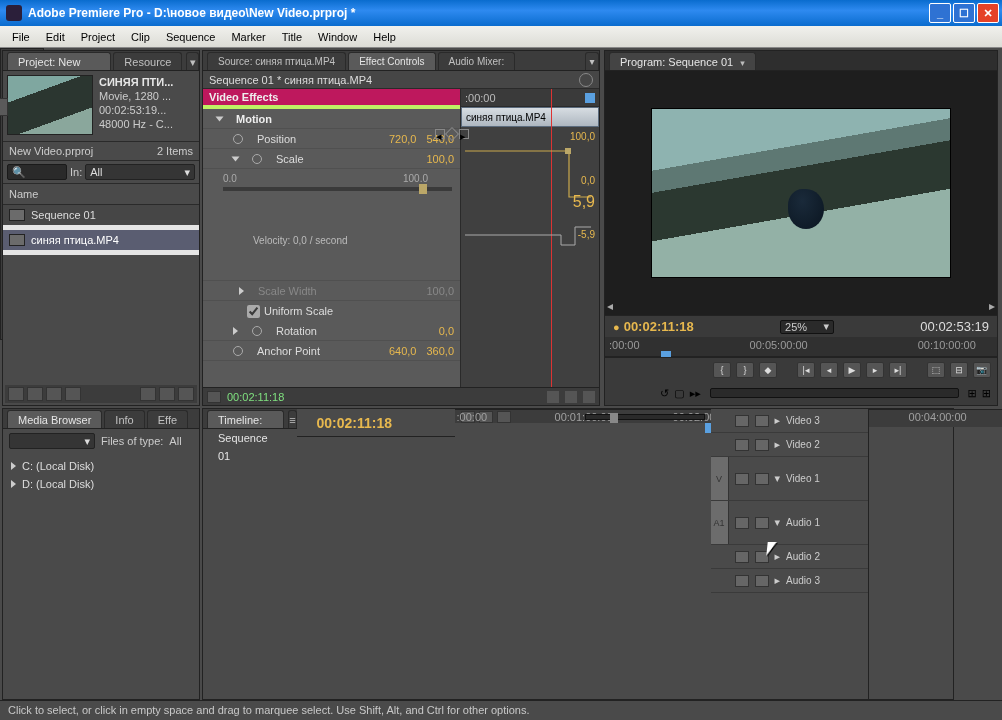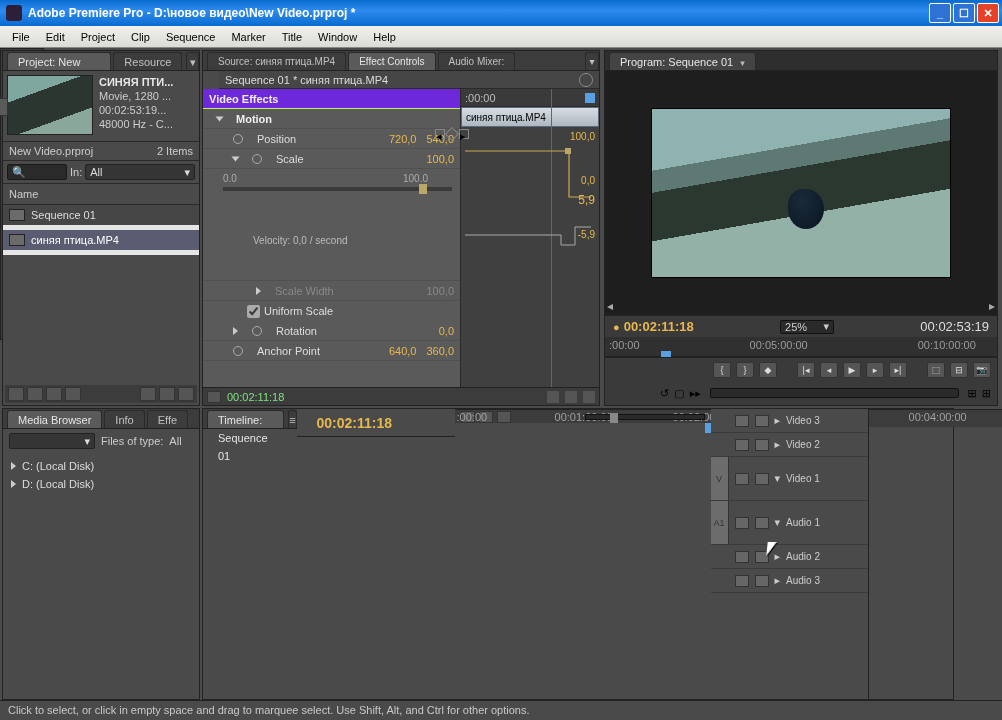--- a/index.html
+++ b/index.html
@@ -43,26 +43,26 @@
 .binlist{background:#464646;}
 .binitem{display:flex;align-items:center;gap:6px;padding:4px 6px;color:#ddd;border-bottom:5px solid #e5e5e5;}
 .binitem.sel{background:#5a5d71;color:#fff;}
 .binitem .ico{width:16px;height:12px;background:#6b6b6b;border:1px solid #222;}
 .btmIcons{position:absolute;bottom:2px;left:2px;right:2px;height:18px;background:#3c3c3c;display:flex;align-items:center;gap:3px;padding:0 3px;}
 .ticon{width:16px;height:14px;background:#555;border:1px solid #333;}
 
 
 #effectPanel { left:202px; top:2px; width:398px; height:356px; display:flex; flex-direction:column;}
 #effectPanel .tabrow .tab{font-size:10px;}
-.ecHeader{height:18px;background:#464646;color:#ddd;display:flex;align-items:center;padding:0 6px;border-bottom:1px solid #2a2a2a;justify-content:space-between;margin-left:16px;}
+.ecHeader{height:18px;background:#464646;color:#ddd;display:flex;align-items:center;padding:0 6px;border-bottom:1px solid #2a2a2a;justify-content:space-between;}
 .ecHeader .rnd{width:14px;height:14px;border:1px solid #888;border-radius:50%;}
 .ecBody{flex:1;display:flex;position:relative;overflow:hidden;}
 .ecLeft{width:258px;background:#5a5a5a;border-right:1px solid #2a2a2a;position:relative;overflow:hidden;}
 .ecRight{flex:1;background:#404040;position:relative;}
-.veRow{height:20px;background:#6d28d9;color:#eee;font-weight:bold;display:flex;align-items:center;padding:0 6px;border-bottom:1px solid #bef264;justify-content:space-between;}
+.veRow{height:20px;background:#be185d;color:#eee;font-weight:bold;display:flex;align-items:center;padding:0 6px;border-bottom:4px solid #bef264;justify-content:space-between;}
 .propRow{display:flex;align-items:center;height:20px;padding:0 6px 0 30px;color:#ccc;border-bottom:1px solid #505050;gap:10px;}
 .propRow.fx{padding-left:14px;height:20px;background:#5a5a5a;}
 .propRow .tri{width:0;height:0;border-top:4px solid transparent;border-bottom:4px solid transparent;border-left:5px solid #ccc;margin-right:4px;}
 .propRow .tri.down{transform:rotate(90deg);}
 .propRow .lbl{flex:1;color:#ddd;}
 .propRow .val{color:#e7b84e;cursor:text;}
 .propRow .stopwatch{width:10px;height:10px;border:1px solid #aaa;border-radius:50%;margin-right:4px;}
 .scGraph{position:relative;height:112px;border-bottom:1px solid #505050;}
 .scGraph .axis{position:absolute;left:36px;color:#aaa;font-size:10px;}
 .cb{display:flex;align-items:center;gap:4px;padding:2px 0 2px 44px;color:#ddd;height:20px;}
@@ -255,21 +255,21 @@
           <span class="lbl">Scale</span>
           <span class="val">100,0</span>
         </div>
         <div class="scGraph">
           <span class="axis" style="top:4px;left:20px">0.0</span>
           <span class="axis" style="top:4px;left:200px">100.0</span>
           <div style="position:absolute;top:18px;left:20px;right:8px;height:4px;background:#3a3a3a;"></div>
           <div style="position:absolute;top:15px;left:216px;width:8px;height:10px;background:#bba768;"></div>
           <div style="position:absolute;top:66px;left:50px;color:#bbb;font-size:10px">Velocity: 0,0 / second</div>
         </div>
-        <div class="propRow" style="padding-left:53px;color:#888">
+        <div class="propRow" style="padding-left:36px;color:#888">
           <div class="tri"></div>
           <span class="lbl" style="color:#888">Scale Width</span>
           <span style="color:#888">100,0</span>
         </div>
         <div class="cb">
             <input type="checkbox" checked="" style="">
             <span>Uniform Scale</span>
           </div>
         <div class="propRow">
           <div class="tri"></div>
@@ -292,21 +292,21 @@
           </div>
         <div class="cliptag">синяя птица.MP4</div>
         <div class="playhead"></div>
         <svg class="curve" width="130" height="200">
           <polyline points="0,4 104,4 104,50 126,50" stroke="#caa84c" stroke-width="1.2" fill="none"></polyline>
           <rect x="100" y="1" width="6" height="6" fill="#bba768"></rect>
           <polyline points="0,88 96,88 96,98 110,98 110,80 126,80" stroke="#aaa" stroke-width="1" fill="none"></polyline>
         </svg>
         <div style="position:absolute;right:4px;top:42px;color:#e7b84e;font-size:10px">100,0</div>
         <div style="position:absolute;right:4px;top:86px;color:#e7b84e;font-size:10px">0,0</div>
-        <div style="position:absolute;right:4px;top:104px;color:#e7b84e;font-size:12px">5,9</div>
+        <div style="position:absolute;right:4px;top:104px;color:#e7b84e;font-size:16px">5,9</div>
         <div style="position:absolute;right:4px;top:140px;color:#e7b84e;font-size:10px">-5,9</div>
         <div style="position:absolute;top:40px;left:-40px;display:flex;gap:2px;width:48px;justify-content:flex-end">
           <div style="width:10px;height:10px;border:1px solid #888">◂</div>
           <div style="width:10px;height:10px;border:1px solid #888;transform:rotate(45deg)"></div>
           <div style="width:10px;height:10px;border:1px solid #888">▸</div>
         </div>
       </div>
     </div>
     <div class="ecStatus">
       <div style="width:14px;height:12px;background:#555;border:1px solid #333"></div>

